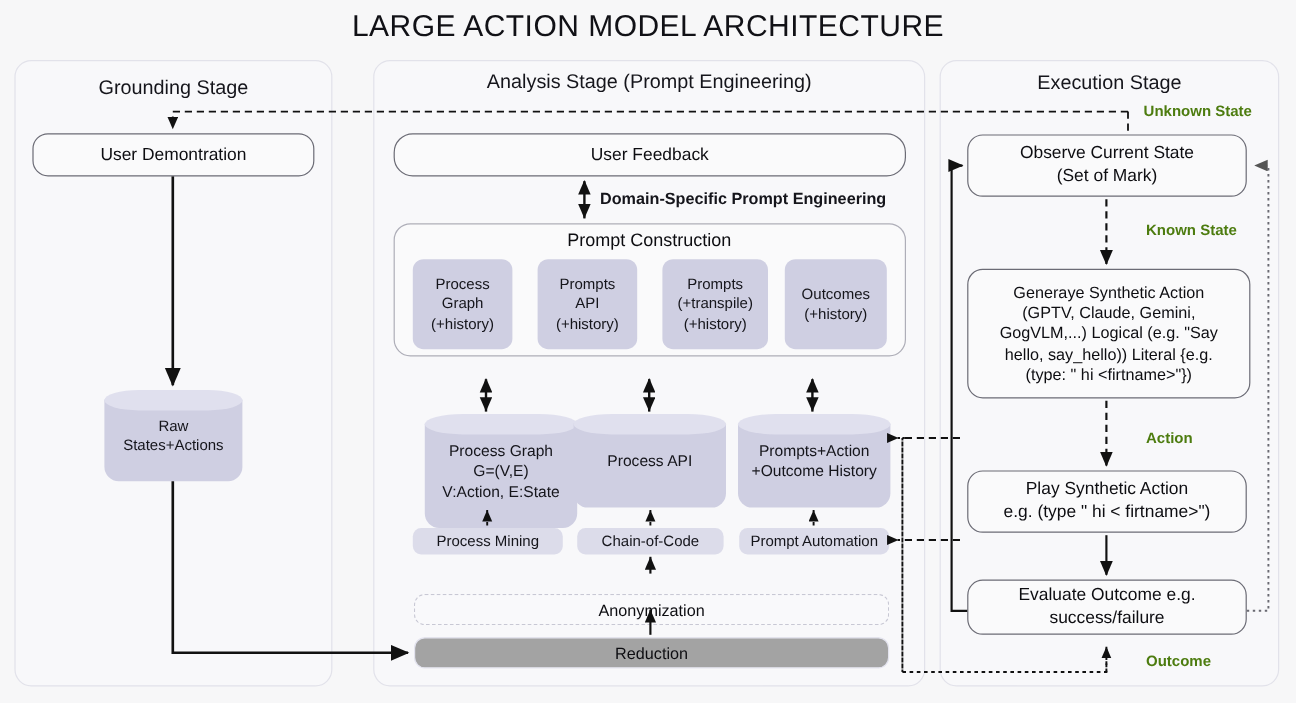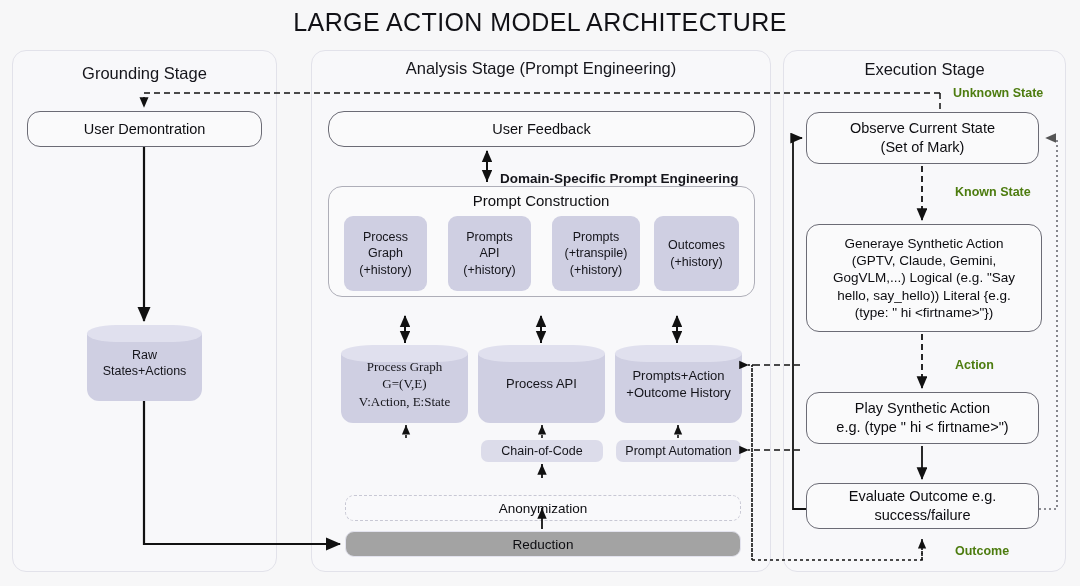--- a/index.html
+++ b/index.html
@@ -124,56 +124,57 @@
     <div class="top"></div>
     <div class="lbl">Raw
 States+Actions</div>
   </div>
 
   <div class="abs stage-panel" style="left:311px;top:50px;width:460px;height:522px;"></div>
   <div class="abs stage-title" style="left:311px;top:59px;width:460px;">Analysis Stage (Prompt Engineering)</div>
 
   <div class="abs node thin" style="left:328px;top:111px;width:427px;height:36px;">User Feedback</div>
 
-  <div class="abs mid-label" style="left:500px;top:171px;font-weight:bold;">Domain-Specific Prompt Engineering</div>
+  <div class="abs mid-label" style="left:500px;top:158px;font-weight:bold;">Domain-Specific Prompt Engineering</div>
 
   <div class="abs soft-box" style="left:328px;top:186px;width:427px;height:111px;"></div>
   <div class="abs" style="left:328px;top:192px;width:426px;text-align:center;font-size:15px;">Prompt Construction</div>
 
   <div class="abs lav" style="left:344px;top:216px;width:83px;height:75px;white-space:pre-line;">Process
 Graph
 (+history)</div>
   <div class="abs lav" style="left:448px;top:216px;width:83px;height:75px;white-space:pre-line;">Prompts
 API
 (+history)</div>
   <div class="abs lav" style="left:552px;top:216px;width:88px;height:75px;white-space:pre-line;">Prompts
 (+transpile)
 (+history)</div>
   <div class="abs lav" style="left:654px;top:216px;width:85px;height:75px;white-space:pre-line;">Outcomes
 (+history)</div>
 
-  <div class="cyl big" style="left:341px;top:345px;width:127px;height:78px;font-family:Liberation Serif, serif;">
+  <div class="cyl big" style="left:354px;top:345px;width:127px;height:95px;">
     <div class="body"></div>
     <div class="top"></div>
     <div class="lbl">Process Graph
 G=(V,E)
 V:Action, E:State</div>
   </div>
   <div class="cyl big" style="left:478px;top:345px;width:127px;height:78px;">
     <div class="body"></div>
     <div class="top"></div>
     <div class="lbl">Process API</div>
   </div>
   <div class="cyl big" style="left:615px;top:345px;width:127px;height:78px;">
     <div class="body"></div>
     <div class="top"></div>
     <div class="lbl">Prompts+Action
 +Outcome History</div>
   </div>
 
+  <div class="abs pill" style="left:344px;top:440px;width:125px;height:22px;">Process Mining</div>
   <div class="abs pill" style="left:481px;top:440px;width:122px;height:22px;">Chain-of-Code</div>
   <div class="abs pill" style="left:616px;top:440px;width:125px;height:22px;">Prompt Automation</div>
 
   <div class="abs dashed-box" style="left:345px;top:480px;width:396px;height:26px;margin-top:15px;">Anonymization</div>
   <div class="abs pale-box" style="left:345px;top:531px;width:396px;height:26px;">Reduction</div>
 
   <div class="abs stage-panel" style="left:783px;top:50px;width:283px;height:522px;"></div>
   <div class="abs stage-title" style="left:783px;top:60px;width:283px;">Execution Stage</div>
 
   <div class="abs node" style="left:806px;top:112px;width:233px;height:52px;white-space:pre-line;">Observe Current State

